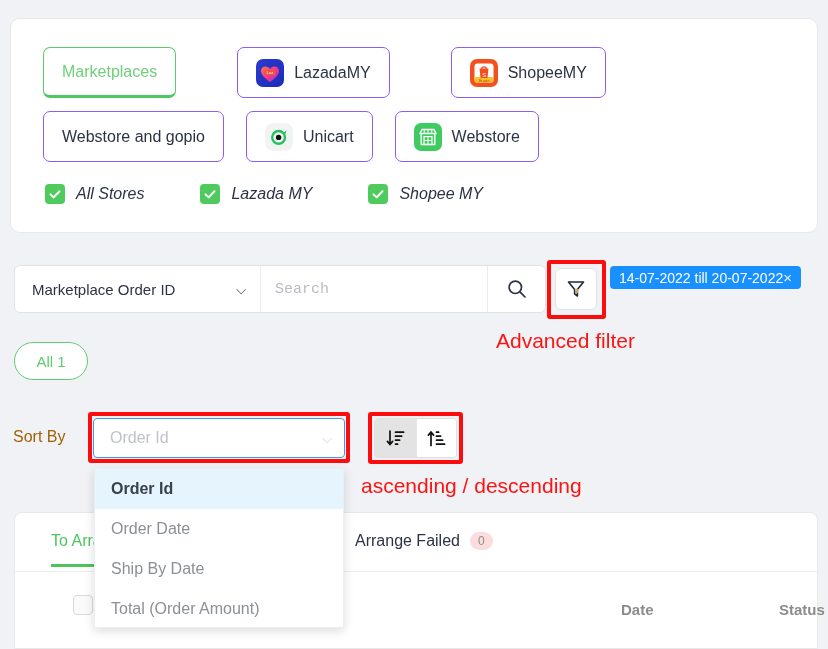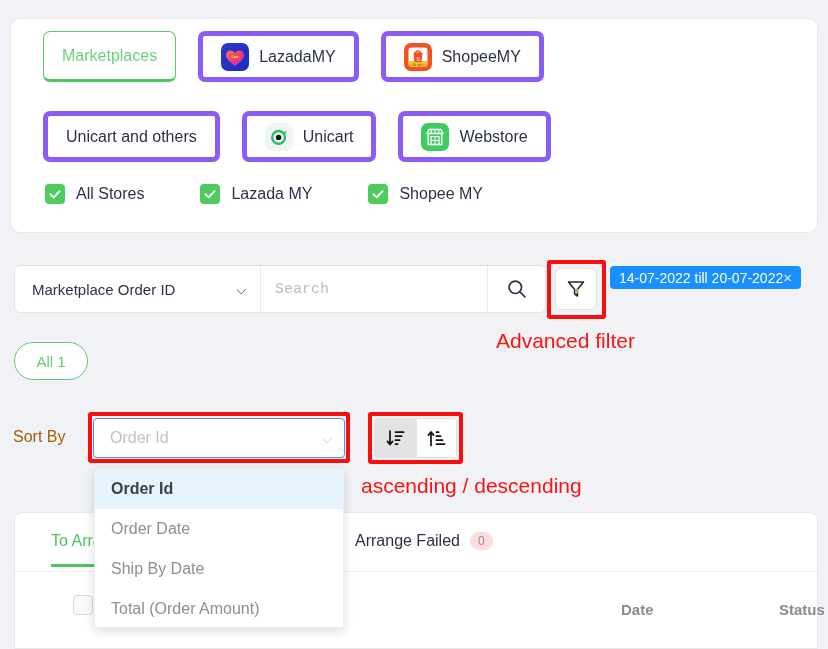--- a/index.html
+++ b/index.html
@@ -13,26 +13,26 @@
 
   
   .channel-card {
     position: absolute; left: 10px; top: 18px;
     width: 808px; height: 215px;
     background: #ffffff;
     border: 1px solid #e8e8e8;
     border-radius: 10px;
   }
   .chip-row { position: absolute; display: flex; }
-  .chip-row.r1 { left: 32px; top: 12px; }
+  .chip-row.r1 { left: 32px; top: 28px; gap: 39px; }
   .chip-row.r2 { left: 32px; top: 92px; }
   .chip {
     height: 51px;
     background: #ffffff;
-    border: 5px solid #8b5cf6;
+    border: 1px solid #8b5cf6;
     border-radius: 7px;
     display: flex; align-items: center; justify-content: center;
     gap: 10px;
     padding: 0 18px;
     font-size: 16px;
     color: #2c3345;
     margin-right: 22px;
     cursor: pointer;
   }
   .chip.active {
@@ -50,21 +50,21 @@
   
   .cb-row { position: absolute; left: 34px; top: 165px; display: flex; }
   .cb-item { display: flex; align-items: center; margin-right: 56px; cursor: pointer; }
   .cb-box {
     width: 20px; height: 20px; border-radius: 4px;
     background: #4fcb5e; display: flex; align-items: center; justify-content: center;
     margin-right: 11px;
   }
   .cb-box svg { width: 14px; height: 14px; display:block; }
   .cb-box.empty { background: #fafafa; border: 1px solid #d9d9d9; }
-  .cb-label { font-size: 16px; color: #2c3345; white-space: nowrap; }
+  .cb-label { font-size: 16px; color: #2c3345; white-space: nowrap; font-style: italic; }
 
   
   .search-bar {
     position: absolute; left: 14px; top: 265px;
     width: 532px; height: 48px;
     background: #fff; border: 1px solid #e2e2e2; border-radius: 6px;
     display: flex; align-items: stretch;
   }
   .sel-type {
     width: 246px; display: flex; align-items: center; justify-content: space-between;
@@ -238,21 +238,21 @@
             <text x="14" y="22.6" font-family="'Liberation Sans',sans-serif" font-size="2.6" fill="#b8430f" text-anchor="middle">Mo gopio</text>
           </svg>
         </span>
         <span class="chip-label">ShopeeMY</span>
       </div>
     </div>
 
     <div class="chip-row r2">
 
       <div class="chip">
-        <span class="chip-label">Unicart and others</span>
+        <span class="chip-label">Webstore and gopio</span>
       </div>
 
       <div class="chip">
         <span class="ico">
           <svg viewBox="0 0 28 28">
             <rect x="0" y="0" width="28" height="28" rx="8" fill="#f2f4f3"></rect>
             <circle cx="13.6" cy="14.4" r="6.4" fill="none" stroke="#21c35e" stroke-width="2.4"></circle>
             <circle cx="13.6" cy="14.4" r="2.7" fill="#111111"></circle>
             <path d="M18.6 9.6 l3.1 -2.2 l-1.2 3.4 z" fill="#21c35e"></path>
           </svg>

